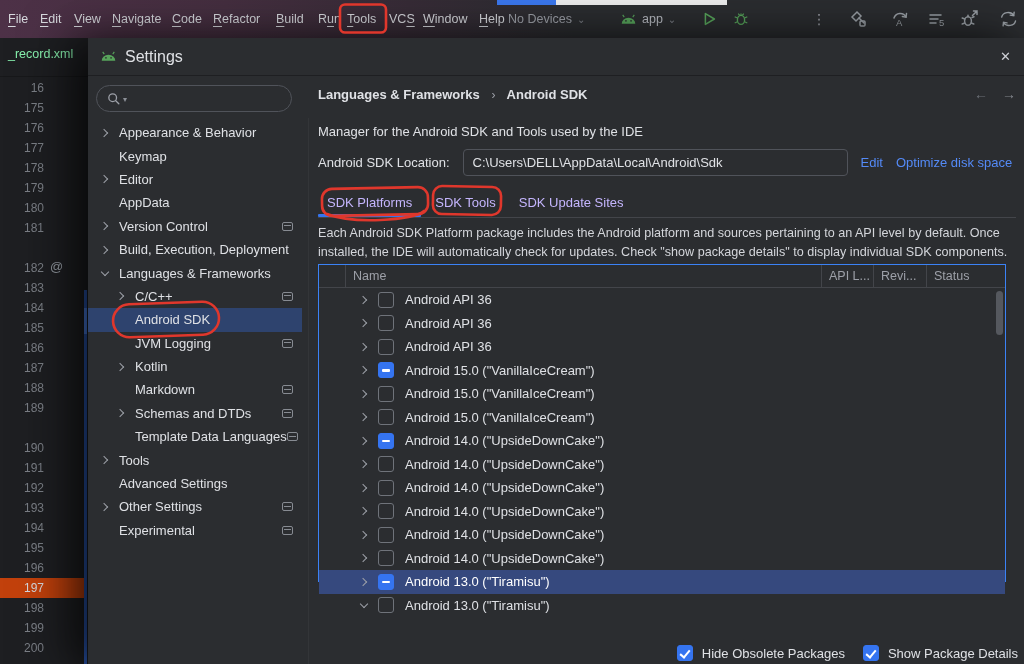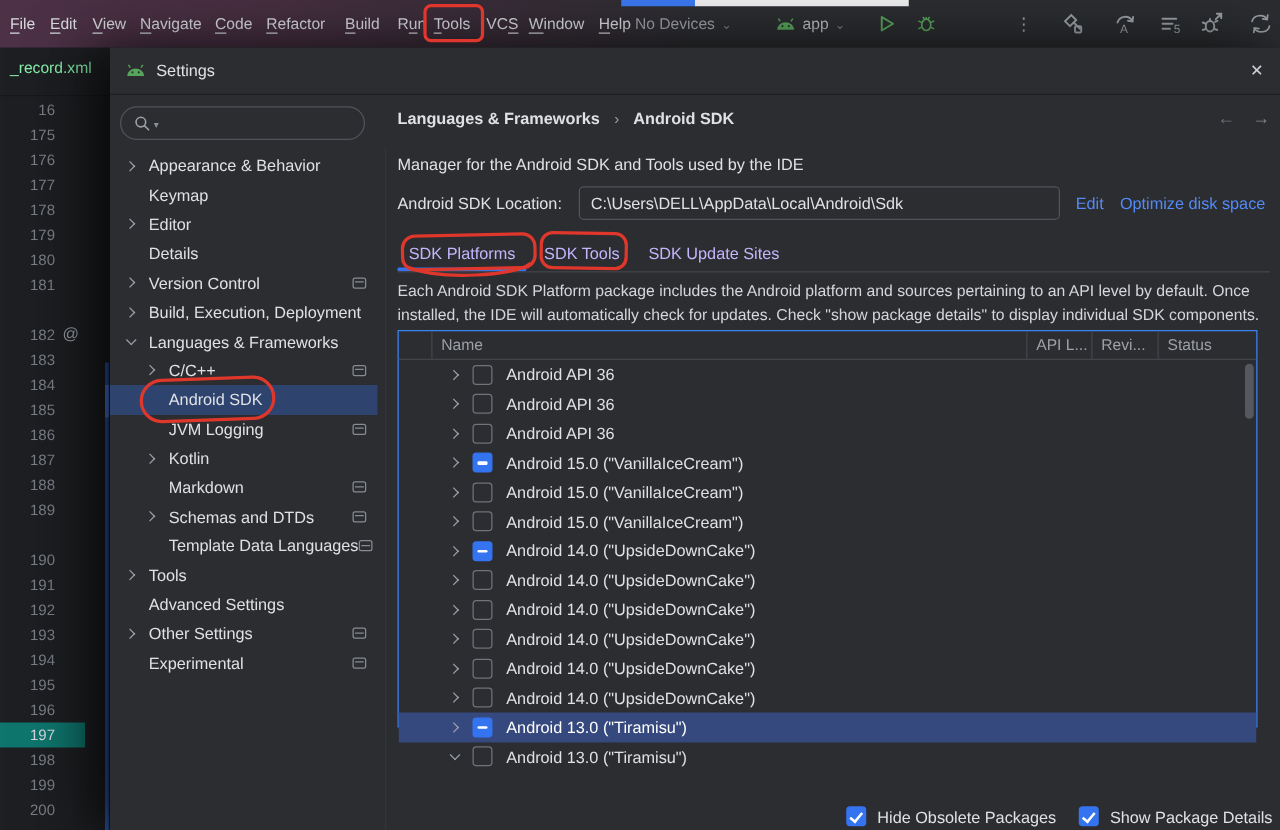--- a/index.html
+++ b/index.html
@@ -22,32 +22,32 @@
   .kebab{position:absolute;left:812px;top:0;height:38px;line-height:38px;color:#9da0a8;font-size:14px;}
   .ticon{position:absolute;top:8px;width:24px;height:22px;display:flex;align-items:center;justify-content:center;}
 
   
   .editor{position:absolute;left:0;top:38px;width:88px;bottom:0;background:#1e1f22;}
   .editor-tab{position:absolute;left:8px;top:9px;font-size:12.5px;color:#86efac;white-space:nowrap;}
   .tabbar-line{position:absolute;left:0;top:38px;width:88px;height:1px;background:#17181a;}
   .gutter{position:absolute;left:0;top:40px;width:88px;}
   .gutter-row{height:20px;position:relative;font-family:"DejaVu Sans Mono",monospace;font-size:12px;color:#7b7f86;}
   .gutter-row .num{display:block;width:44px;text-align:right;line-height:20px;}
-  .gutter-row.current{background:#0f766e;width:68px;}
+  .gutter-row.current{background:#c2410c;width:84px;}
   .gutter-row.current .num{color:#d6d8dd;}
   .at-sym{position:absolute;left:50px;top:1px;color:#9aa0a8;font-size:13px;}
   .eline{position:absolute;left:84px;top:252px;bottom:0;width:3px;background:#2b57b0;}
   .eline-bright{position:absolute;left:84px;top:270px;height:26px;width:3px;background:#4d82e8;}
 
   
   .dialog{position:absolute;left:88px;top:38px;width:936px;height:626px;background:#2b2d30;
     box-shadow:-22px 0 42px rgba(0,0,0,.5), 0 10px 40px rgba(0,0,0,.5);z-index:10;}
   .dlg-header{position:absolute;left:0;top:0;right:0;height:38px;border-bottom:1px solid #1e1f22;}
   .dlg-android{position:absolute;left:12px;top:13px;}
-  .dlg-title{position:absolute;left:37px;top:0;line-height:38px;font-size:13px;color:#dfe1e5;}
+  .dlg-title{position:absolute;left:37px;top:0;line-height:38px;font-size:16px;color:#dfe1e5;}
   .dlg-close{position:absolute;right:13px;top:0;line-height:38px;font-size:13px;color:#ced0d6;cursor:default;}
 
   .search-box{position:absolute;left:8px;top:47px;width:196px;height:27px;border:1px solid #50535a;border-radius:14px;
     display:flex;align-items:center;padding:0 10px;gap:2px;}
   .search-caret{font-size:8px;color:#8b8f96;margin-top:2px;}
 
   .breadcrumb{position:absolute;left:230px;top:49px;font-size:13px;font-weight:700;color:#dfe1e5;white-space:nowrap;}
   .bc-sep{font-weight:400;color:#9da0a8;margin:0 8px;font-size:12px;}
   .nav-arrow{position:absolute;top:48px;font-size:14px;color:#6d7178;}
   .nav-back{left:886px;}
@@ -336,21 +336,21 @@
         <div class="tree-row">
           <span class="chev none"></span>
           <span class="tlabel">Keymap</span>
         </div>
         <div class="tree-row">
           <span class="chev"></span>
           <span class="tlabel">Editor</span>
         </div>
         <div class="tree-row">
           <span class="chev none"></span>
-          <span class="tlabel">Details</span>
+          <span class="tlabel">AppData</span>
         </div>
         <div class="tree-row">
           <span class="chev"></span>
           <span class="tlabel">Version Control</span>
           <span class="win-icon"></span>
         </div>
         <div class="tree-row">
           <span class="chev"></span>
           <span class="tlabel">Build, Execution, Deployment</span>
         </div>

